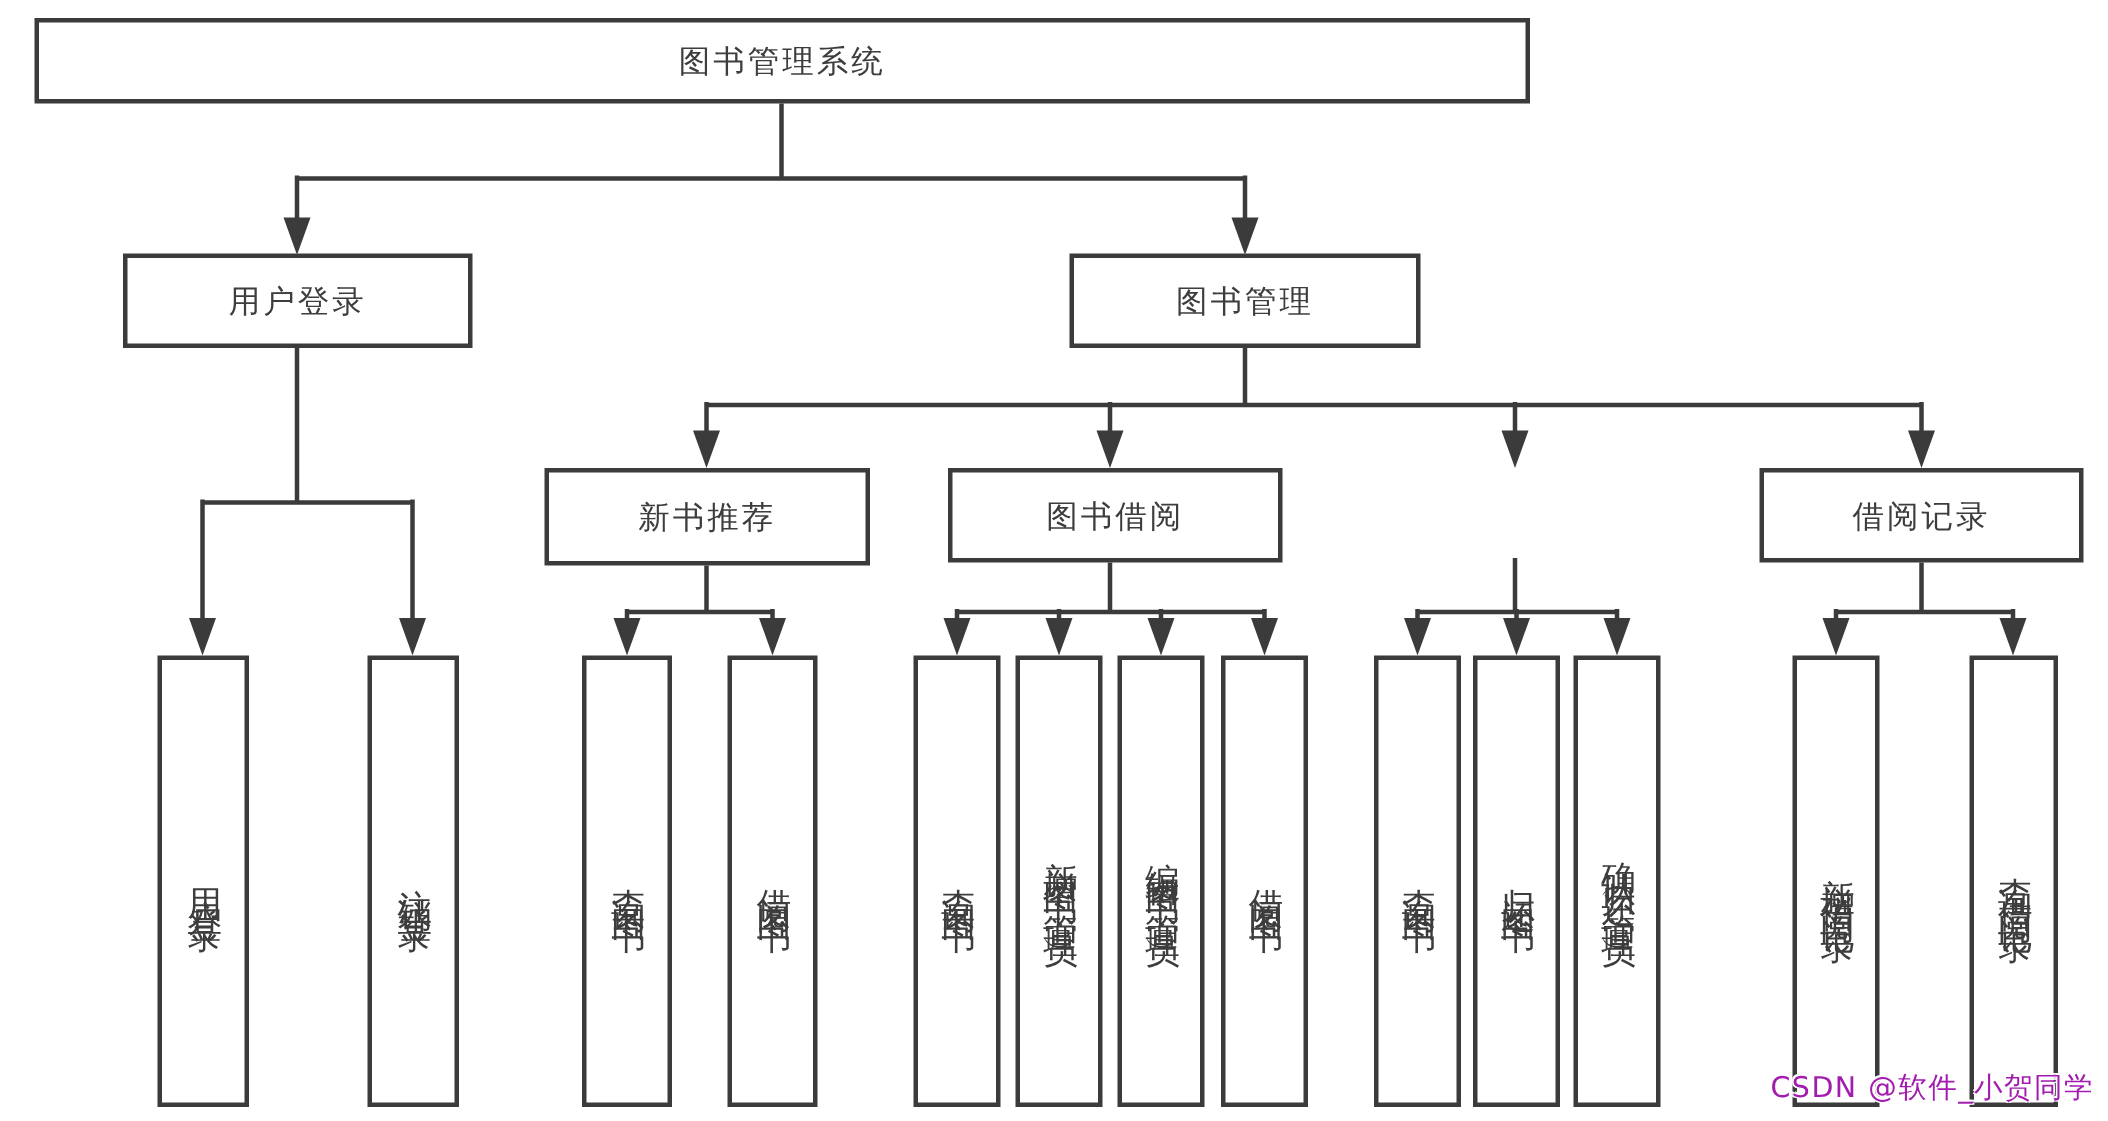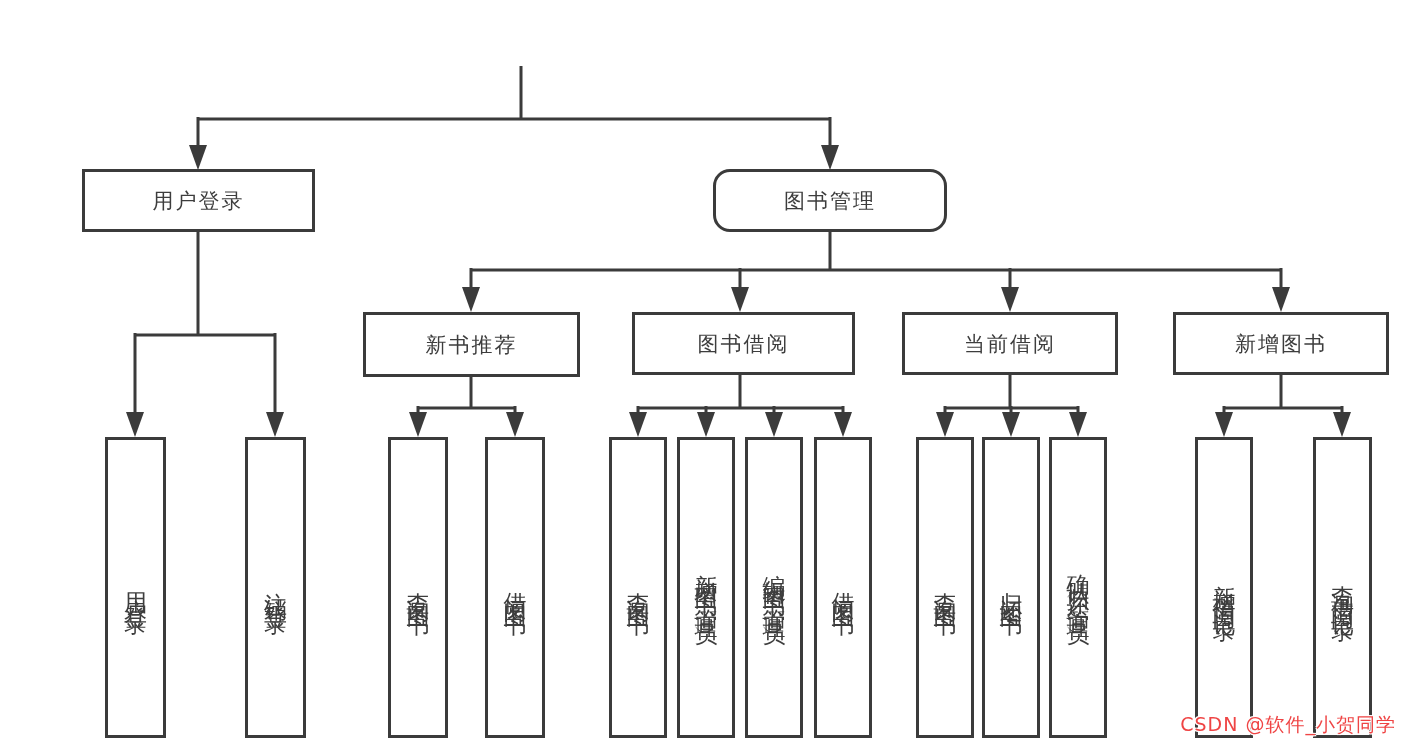--- a/index.html
+++ b/index.html
@@ -16,21 +16,21 @@
     display:flex;align-items:center;justify-content:center;
     text-align:center;
   }
   .hbox{font-size:21px;letter-spacing:2px;white-space:nowrap;}
   .vbox{
     writing-mode:vertical-rl;text-orientation:mixed;
     font-size:23px;letter-spacing:7px;line-height:1;
   }
   .watermark{
     position:absolute;left:1148px;top:712px;width:248px;text-align:right;
-    font-size:19px;letter-spacing:1px;color:#ef4444;z-index:5;
+    font-size:19px;letter-spacing:1px;color:#a21caf;z-index:5;
     text-shadow:-1px -1px 0 #fff,1px -1px 0 #fff,-1px 1px 0 #fff,1px 1px 0 #fff;
     pointer-events:none;white-space:nowrap;
   }
 </style>
 </head>
 <body>
 
 <div class="canvas">
 
   <svg class="connectors" viewBox="0 0 1405 747" xmlns="http://www.w3.org/2000/svg">
@@ -69,28 +69,28 @@
       <polygon points="1002,412 1020,412 1011,437"></polygon>
       <polygon points="1069,412 1087,412 1078,437"></polygon>
     </g>
     <g>
       <path d="M1281 372 L1281 408 M1224 408 L1342 408 M1224 406 L1224 414 M1342 406 L1342 414"></path>
       <polygon points="1215,412 1233,412 1224,437"></polygon>
       <polygon points="1333,412 1351,412 1342,437"></polygon>
     </g>
   </svg>
 
+  <div class="box hbox" style="left:23px;top:12px;width:997px;height:57px;">图书管理系统</div>
 
   <div class="box hbox" style="left:82px;top:169px;width:233px;height:63px;">用户登录</div>
-  <div class="box hbox" style="left:713px;top:169px;width:234px;height:63px;border-radius:17px;">图书管理</div>
+  <div class="box hbox" style="left:713px;top:169px;width:234px;height:63px;">图书管理</div>
 
   <div class="box hbox" style="left:363px;top:312px;width:217px;height:65px;">新书推荐</div>
   <div class="box hbox" style="left:632px;top:312px;width:223px;height:63px;">图书借阅</div>
-  <div class="box hbox" style="left:902px;top:312px;width:216px;height:63px;">当前借阅</div>
-  <div class="box hbox" style="left:1173px;top:312px;width:216px;height:63px;">新增图书</div>
+  <div class="box hbox" style="left:1173px;top:312px;width:216px;height:63px;">借阅记录</div>
 
   <div class="box vbox" style="left:105px;top:437px;width:61px;height:301px;">用户登录</div>
   <div class="box vbox" style="left:245px;top:437px;width:61px;height:301px;">注销登录</div>
 
   <div class="box vbox" style="left:388px;top:437px;width:60px;height:301px;">查询图书</div>
   <div class="box vbox" style="left:485px;top:437px;width:60px;height:301px;">借阅图书</div>
 
   <div class="box vbox" style="left:609px;top:437px;width:58px;height:301px;">查询图书</div>
   <div class="box vbox" style="left:677px;top:437px;width:58px;height:301px;">新增图书（管理员）</div>
   <div class="box vbox" style="left:745px;top:437px;width:58px;height:301px;">编辑图书（管理员）</div>

